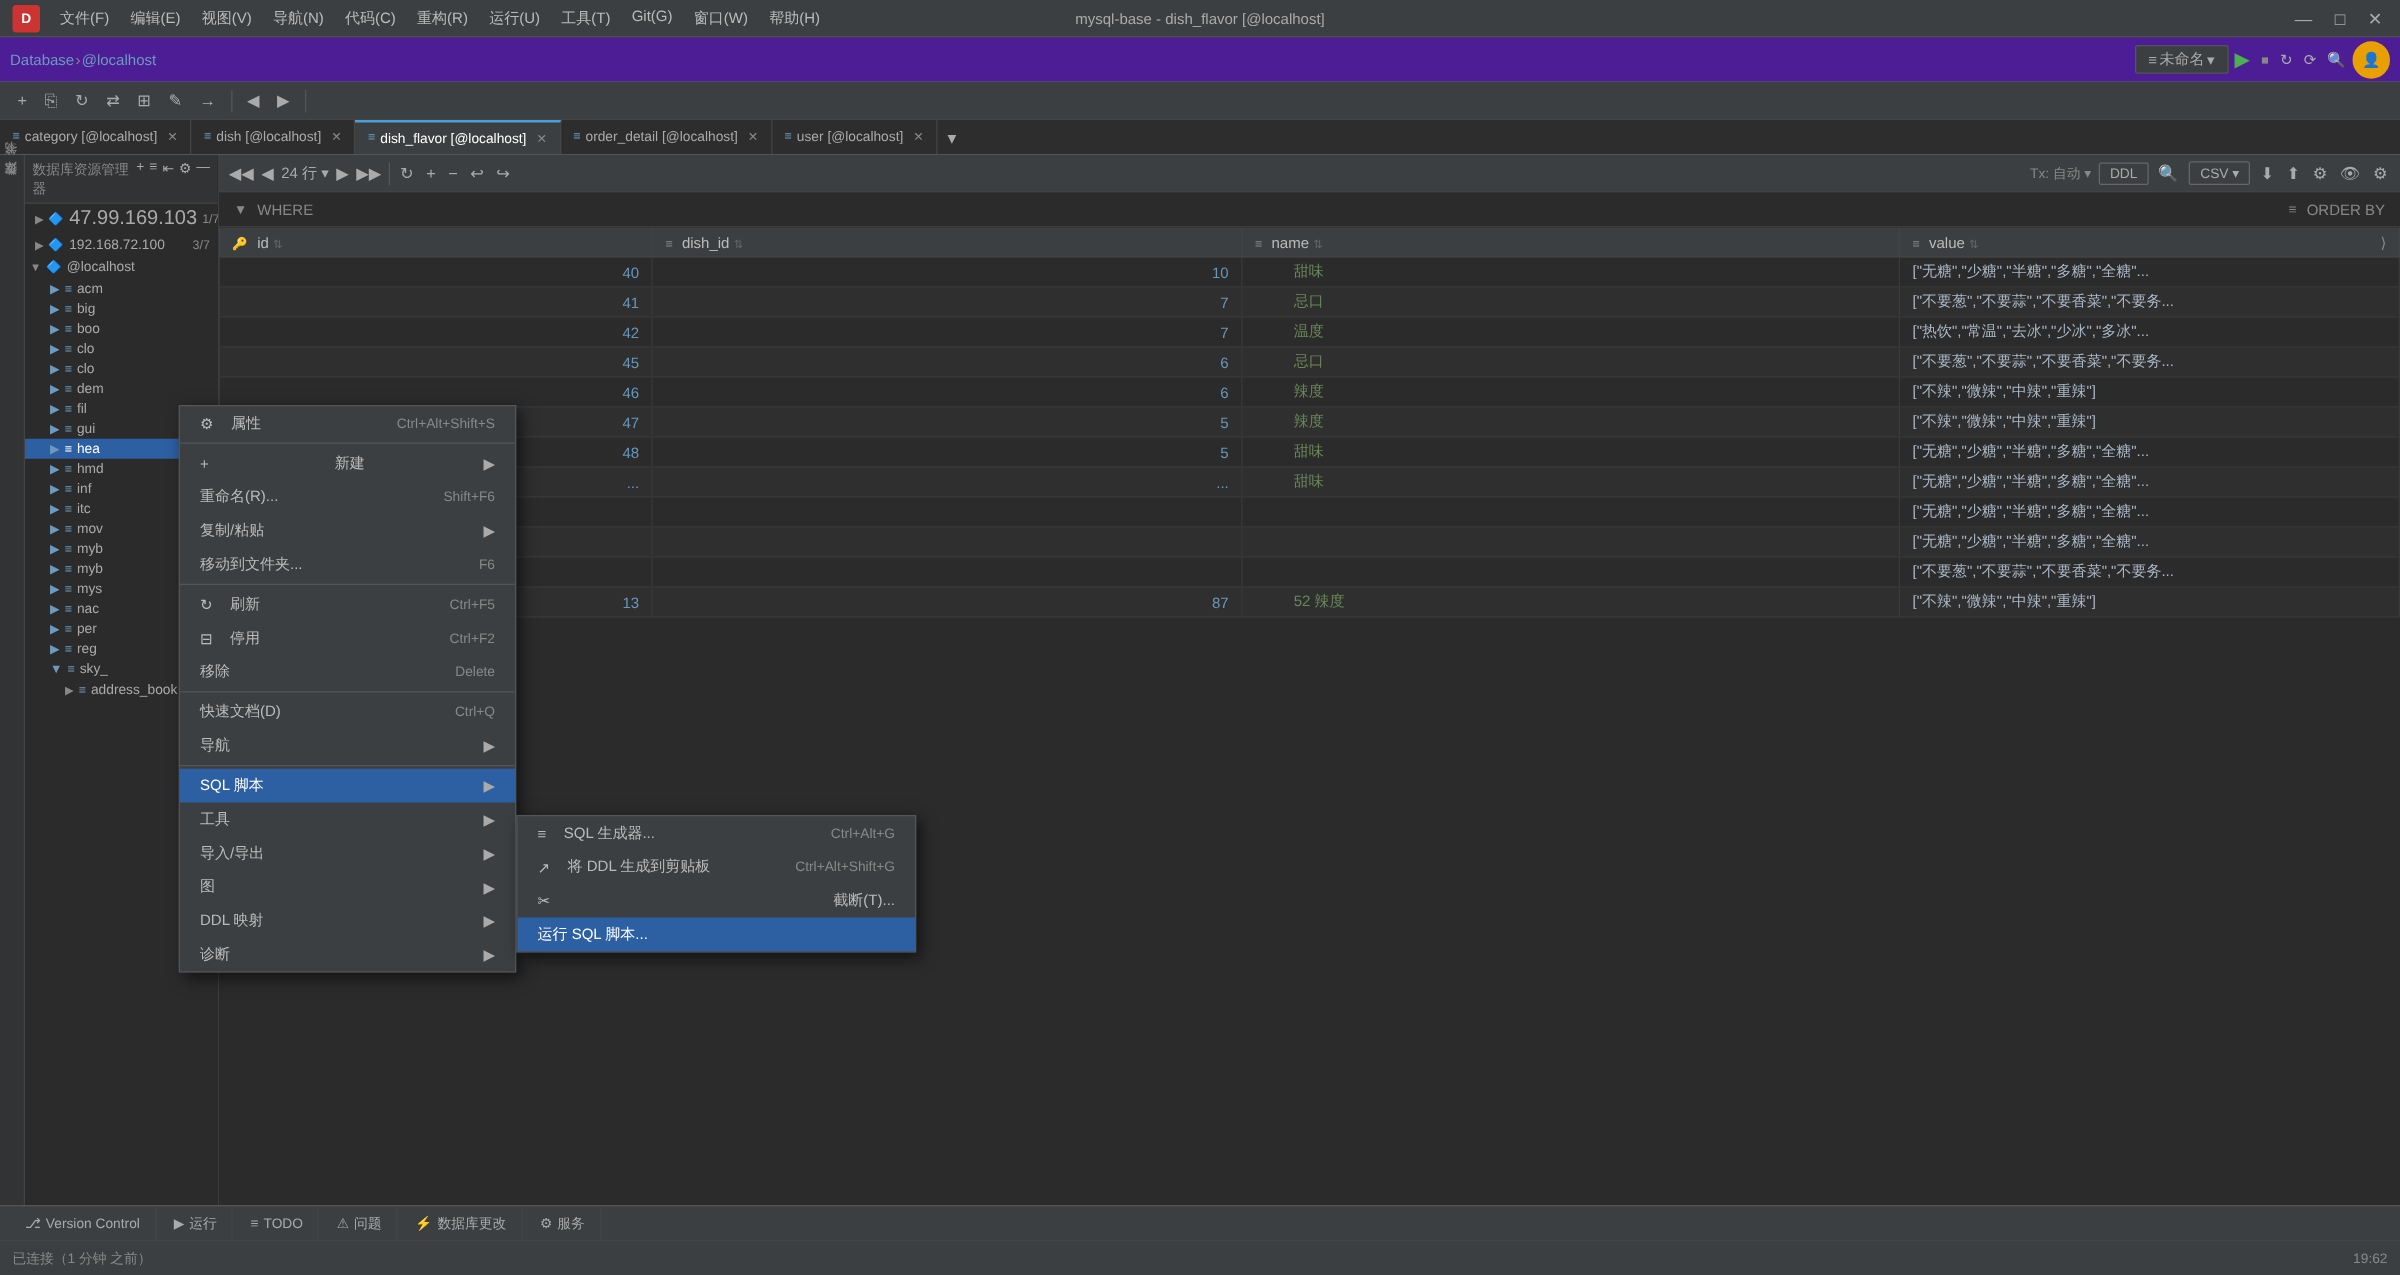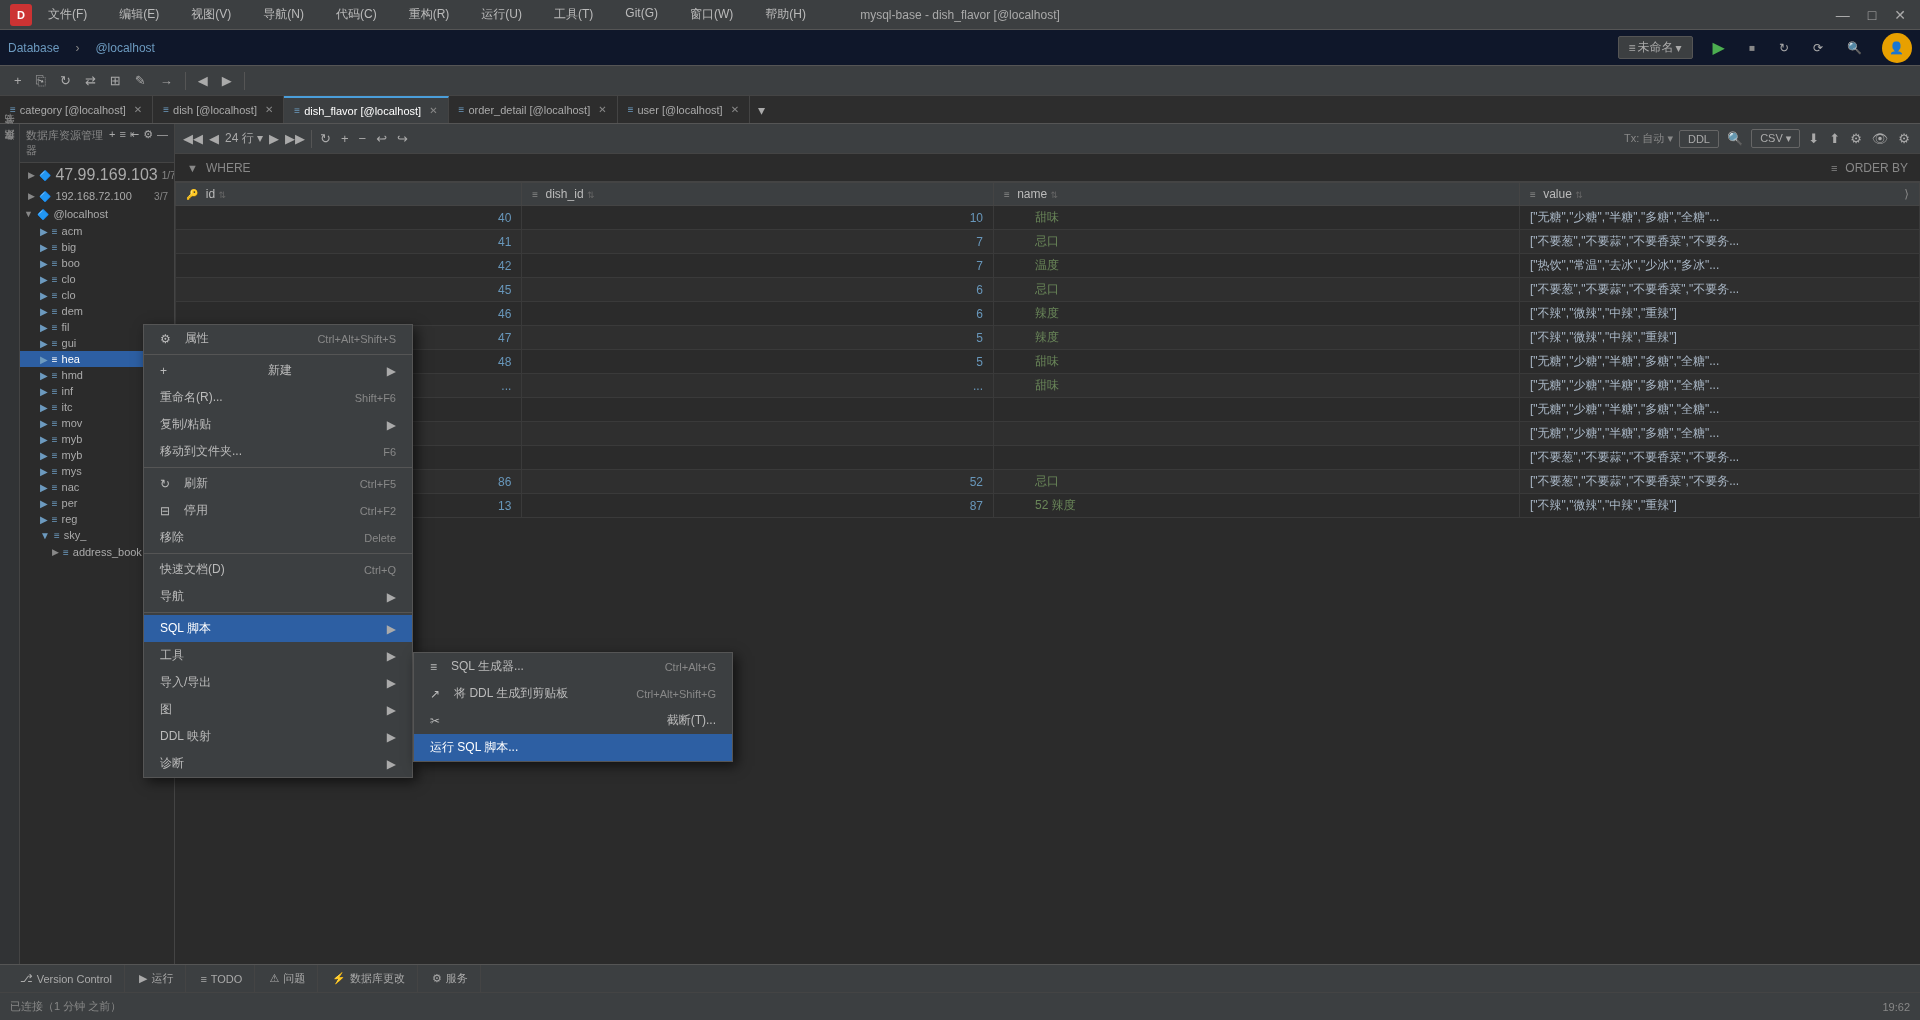--- a/index.html
+++ b/index.html
@@ -1,27 +1,27 @@
 <!DOCTYPE html>
 <html><head>
   <meta charset="utf-8">
   <style>
     * { margin: 0; padding: 0; box-sizing: border-box; }
     body { font-family: 'Microsoft YaHei', SimHei, sans-serif; font-size: 12px; background: #2b2b2b; color: #a9b7c6; overflow: hidden; width: 1920px; height: 1020px; }
 
     
     #title-bar { display: flex; align-items: center; justify-content: space-between; background: #3c3f41; height: 30px; padding: 0 10px; border-bottom: 1px solid #555; }
-    #title-bar .menu-bar { display: flex; gap: 16px; flex: 1; margin-left: 8px; }
+    #title-bar .menu-bar { display: flex; gap: 1px; flex: 1; margin-left: 8px; }
     #title-bar .menu-item { padding: 2px 8px; color: #bbb; cursor: pointer; font-size: 12px; }
     #title-bar .title-text { color: #aaa; font-size: 12px; position: absolute; left: 50%; transform: translateX(-50%); }
     #title-bar .window-controls { display: flex; gap: 10px; }
     #title-bar .win-btn { color: #aaa; cursor: pointer; font-size: 14px; padding: 0 4px; }
 
     
-    #toolbar { display: flex; align-items: center; background: #0f172a; height: 36px; padding: 0 8px; border-bottom: 1px solid #555; gap: 16px; }
+    #toolbar { display: flex; align-items: center; background: #4c1d95; height: 36px; padding: 0 8px; border-bottom: 1px solid #555; gap: 1px; }
     #toolbar .tb-btn { background: none; border: none; color: #aaa; cursor: pointer; padding: 2px 4px; font-size: 12px; display: flex; align-items: center; gap: 2px; }
 
     
     #toolbar2 { display: flex; align-items: center; background: #3c3f41; height: 30px; padding: 0 8px; border-bottom: 1px solid #444; gap: 2px; }
     #toolbar2 .icon-btn { background: none; border: 1px solid transparent; color: #aaa; cursor: pointer; padding: 2px 5px; font-size: 13px; border-radius: 2px; }
     #toolbar2 .sep { width: 1px; height: 18px; background: #555; margin: 0 4px; }
 
     
     #tabs { display: flex; align-items: center; background: #2d2d2d; height: 28px; border-bottom: 1px solid #555; overflow-x: auto; }
     .tab { display: flex; align-items: center; padding: 0 10px; height: 28px; border-right: 1px solid #444; color: #aaa; font-size: 11px; cursor: pointer; white-space: nowrap; gap: 4px; flex-shrink: 0; }
@@ -552,26 +552,20 @@
               <td class="str"></td>
               <td class="json" style="max-width: 400px; overflow: hidden; text-overflow: ellipsis;">["无糖","少糖","半糖","多糖","全糖"...</td>
             </tr>
             <tr>
               <td class="num"></td>
               <td class="num"></td>
               <td class="str"></td>
               <td class="json" style="max-width: 400px; overflow: hidden; text-overflow: ellipsis;">["不要葱","不要蒜","不要香菜","不要务...</td>
             </tr>
             <tr>
-              <td class="num">86</td>
-              <td class="num">52</td>
-              <td class="str">忌口</td>
-              <td class="json" style="max-width: 400px; overflow: hidden; text-overflow: ellipsis;">["不要葱","不要蒜","不要香菜","不要务...</td>
-            </tr>
-            <tr>
               <td class="num">13</td>
               <td class="num">87</td>
               <td class="str">52 辣度</td>
               <td class="json" style="max-width: 400px; overflow: hidden; text-overflow: ellipsis;">["不辣","微辣","中辣","重辣"]</td>
             </tr>
           </tbody>
       </table>
     </div>
   </div>
 </div>

